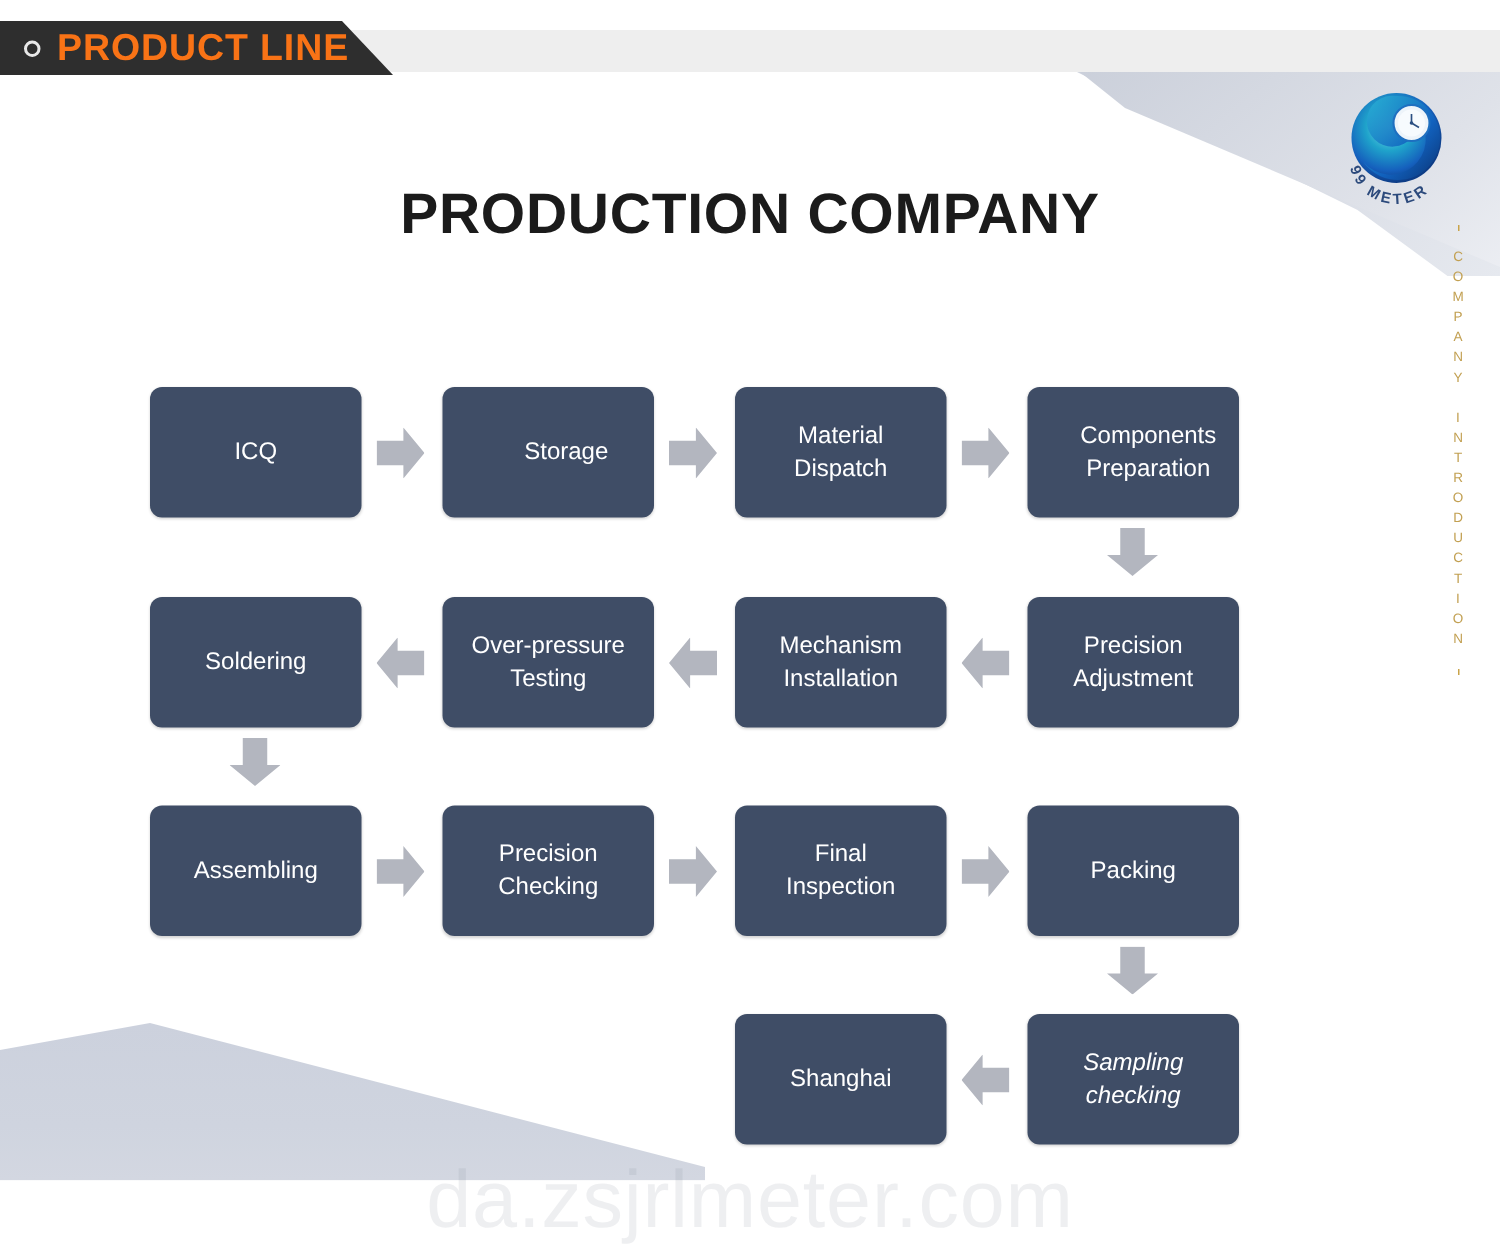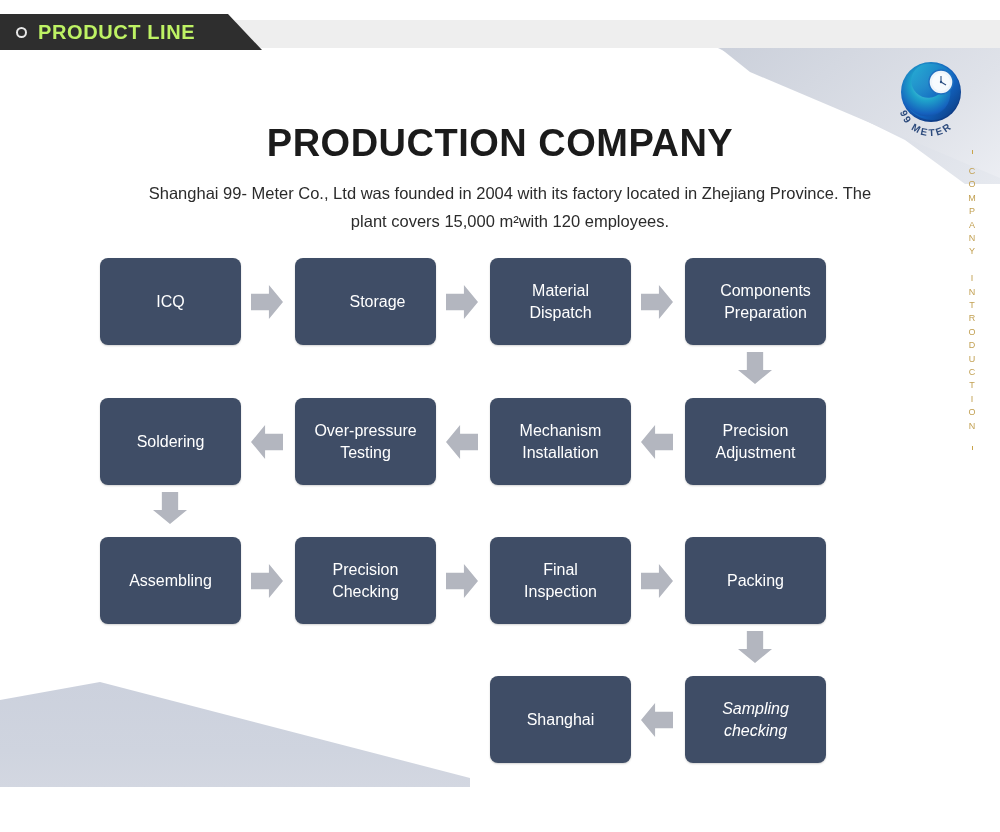--- a/index.html
+++ b/index.html
@@ -48,22 +48,22 @@
   .header-bullet {
     width: 11px;
     height: 11px;
     border: 2.5px solid #e8e8e8;
     border-radius: 50%;
     box-sizing: border-box;
     margin-right: 11px;
     flex: 0 0 auto;
   }
   .header-tab-label {
-    color: #bef264;
-    font-size: 20px;
+    color: #f97316;
+    font-size: 25px;
     font-weight: bold;
     letter-spacing: 0.6px;
     line-height: 1;
     white-space: nowrap;
   }
 
   
   .deco-topright {
     position: absolute;
     right: 0;
@@ -257,21 +257,20 @@
     </svg>
   </div>
 
   <div class="side-rail">
     <span class="rail-line"></span>
     <span class="rail-text">COMPANY INTRODUCTION</span>
     <span class="rail-line"></span>
   </div>
 
   <div class="title">PRODUCTION COMPANY</div>
-  <div class="subtitle">Shanghai 99- Meter Co., Ltd was founded in 2004 with its factory located in Zhejiang Province. The plant covers 15,000 m²with 120 employees.</div>
 
   <div>
 
     <div class="box" style="left:100px; top:258px;">ICQ</div>
     <div class="box" style="left:295px; top:258px;padding-left:28px;">Storage</div>
     <div class="box" style="left:490px; top:258px;">Material<br>Dispatch</div>
     <div class="box" style="left:685px; top:258px;padding-left:24px;">Components<br>Preparation</div>
 
     <div class="arrow arrow-right" style="left:251px; top:285px;"></div>
     <div class="arrow arrow-right" style="left:446px; top:285px;"></div>
@@ -300,14 +299,15 @@
     <div class="arrow arrow-right" style="left:641px; top:564px;"></div>
 
     <div class="arrow arrow-down" style="left:738px; top:631px;"></div>
 
     <div class="box" style="left:490px; top:676px;">Shanghai</div>
     <div class="box" style="left:685px; top:676px;font-style:italic;">Sampling<br>checking</div>
 
     <div class="arrow arrow-left" style="left:641px; top:703px;"></div>
   </div>
 
+  <div class="watermark">da.zsjrlmeter.com</div>
 
 </div>
 
 </body></html>

